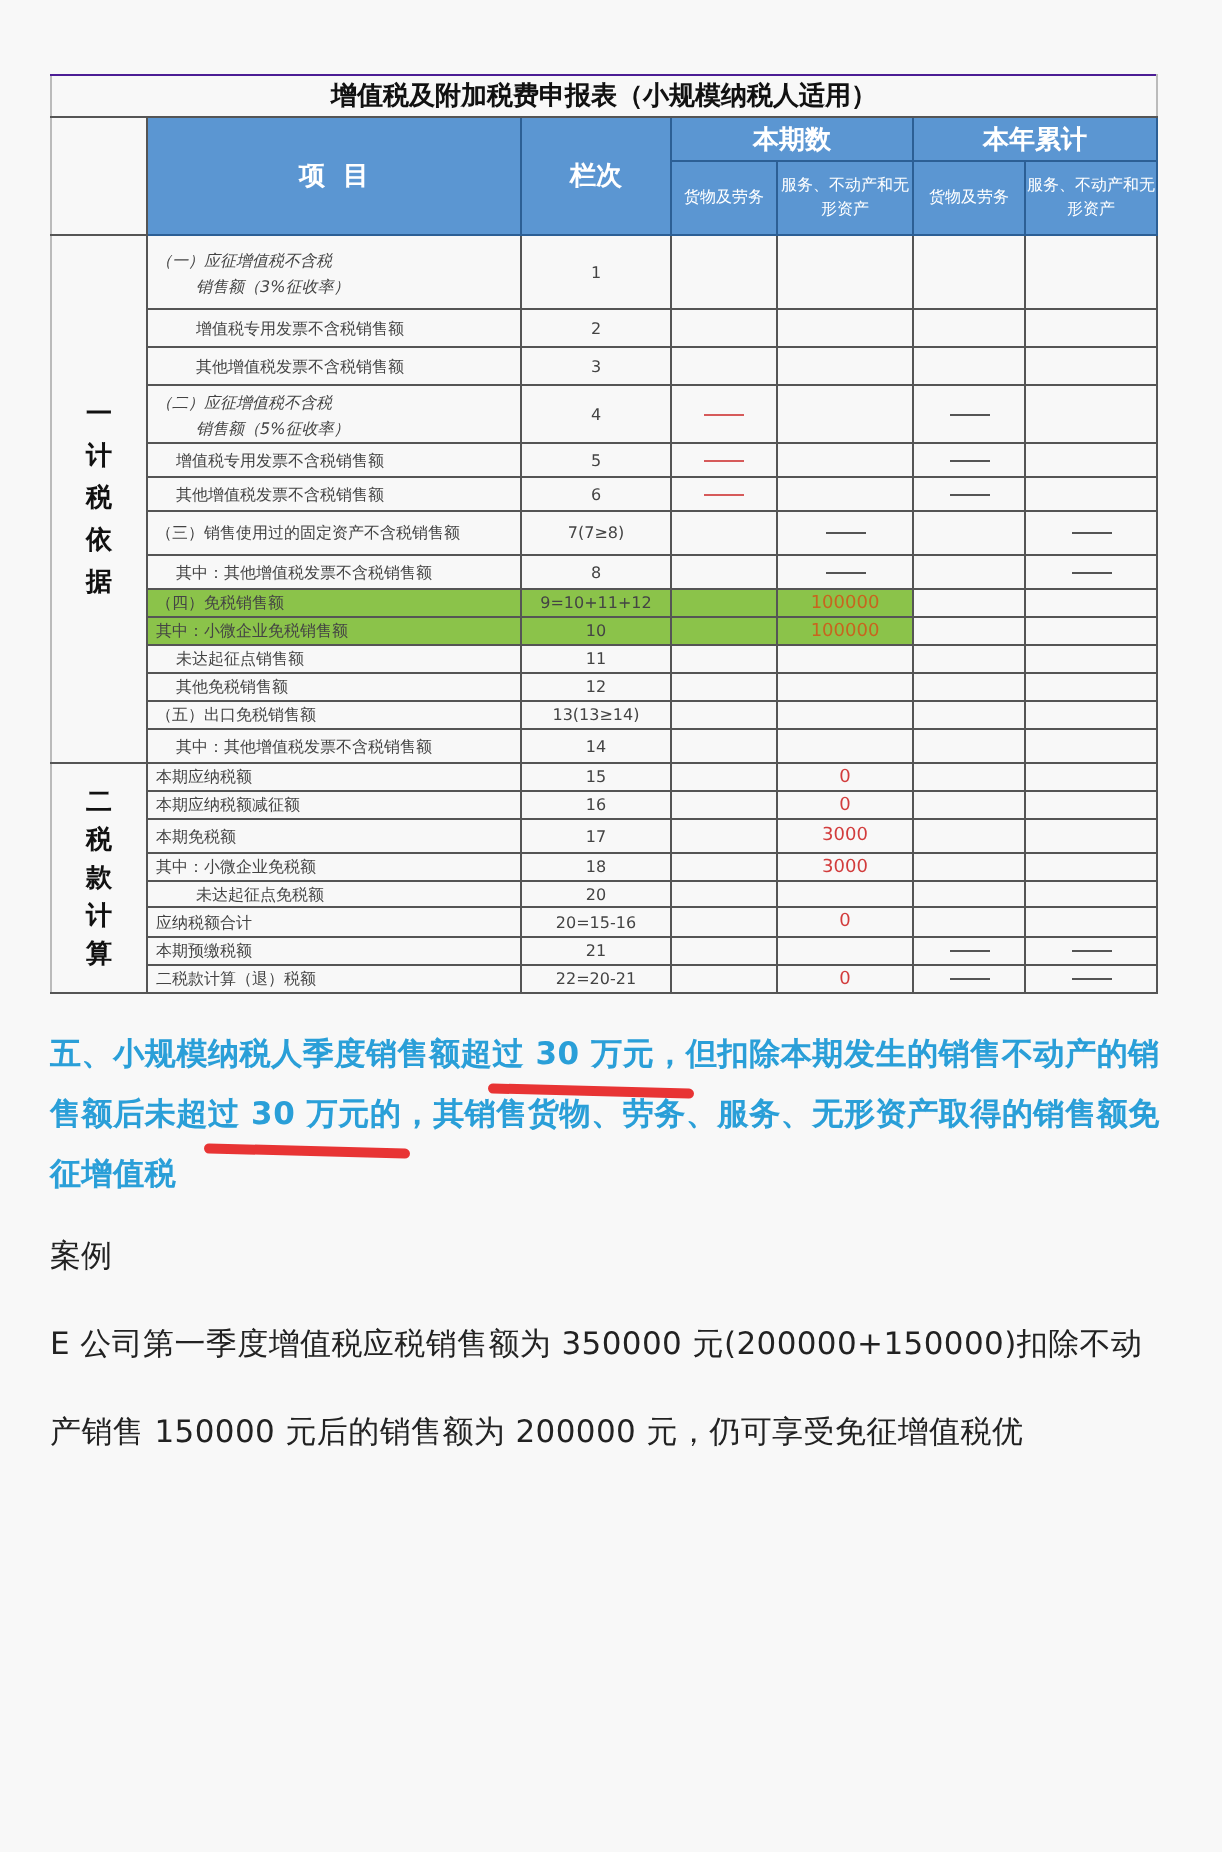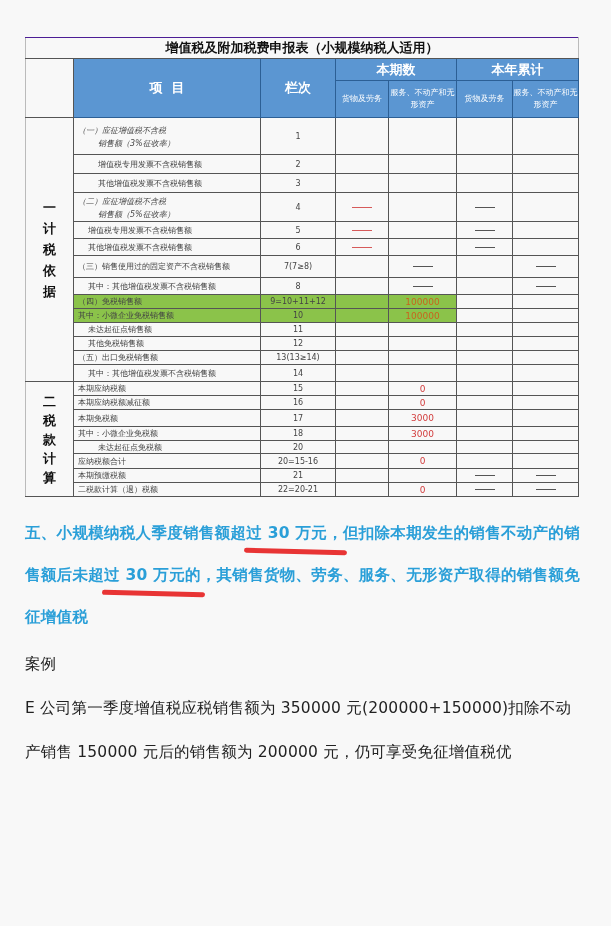--- a/index.html
+++ b/index.html
@@ -41,21 +41,21 @@
   table.tax td.num { color: #444; }
   .val-orange { color: #c8641e; font-size: 9px; }
   .val-red { color: #d23c3c; font-size: 9px; }
   .dash-red { display: inline-block; width: 20px; height: 1px; background: #d65a5a; vertical-align: middle; }
   .dash-gray { display: inline-block; width: 20px; height: 1px; background: #555; vertical-align: middle; }
 
   .article {
     position: absolute; left: 25px; top: 512px; width: 560px;
   }
   .heading {
-    color: #2a9fd8; font-weight: bold; font-size: 15.5px; line-height: 42px; margin: 0;
+    color: #2a9fd8; font-weight: bold; font-size: 15.5px; line-height: 30px; margin: 0;
     letter-spacing: 0.3px;
   }
   .heading .ul { position: relative; }
   .heading .ul::after {
     content: ""; position: absolute; left: -2px; right: -4px; bottom: -12px; height: 5px;
     background: #e83434; border-radius: 3px; transform: rotate(1.5deg);
   }
   .para { font-size: 15.5px; line-height: 44px; color: #222; margin: 0; letter-spacing: 0.2px; }
   .label { font-size: 15.5px; line-height: 44px; color: #222; margin: 4px 0 0 0; }
 </style>

